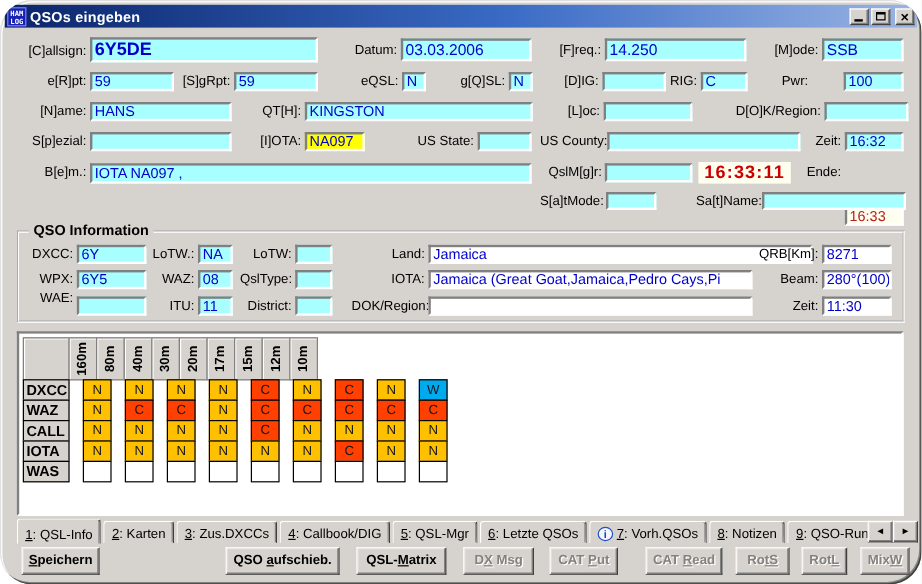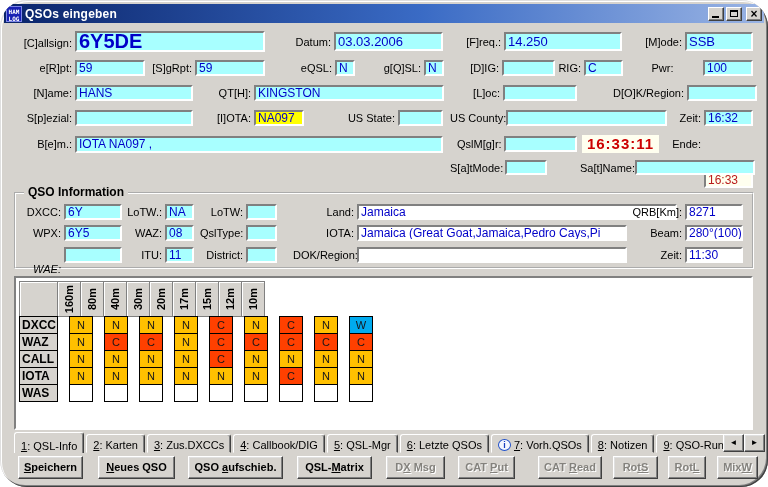--- a/index.html
+++ b/index.html
@@ -36,21 +36,21 @@
   .g-min{position:absolute;left:3px;bottom:2px;width:7px;height:2px;background:#000;}
   .g-max{width:8px;height:7px;border:1px solid #000;border-top-width:2px;}
   .g-close{font-size:12px;font-weight:bold;line-height:10px;color:#000;}
   
   .lbl{position:absolute;font-size:11px;color:#000;text-align:right;white-space:nowrap;}
   .fld{
     position:absolute;background:#A8FFFF;color:#0000C8;
     border:2px solid;border-color:#808080 #fff #fff #808080;
     font-size:12px;line-height:13px;padding:0 2px;white-space:nowrap;overflow:hidden;
   }
-  .fld.big{font-size:20px;font-weight:bold;line-height:17px;}
+  .fld.big{font-size:15px;font-weight:bold;line-height:17px;}
   .fld.yellow{background:#FFFF00;color:#0000C8;}
   .fld.cream{background:#FFFFEF;color:#b91c1c;margin-top:36px;}
   .fld.white{background:#fff;}
   .clockbox{
     position:absolute;background:#FFFFEF;color:#CC0000;font-size:15px;font-weight:bold;
     text-align:center;letter-spacing:1px;line-height:18px;
   }
   
   .groupbox{position:absolute;border:2px groove #fff;}
   .gb-legend{position:absolute;background:#D6D3CE;font-size:12px;font-weight:bold;
@@ -211,21 +211,21 @@
   <div class="fld" style="left:64px;top:225px;width:58px;height:16px;">6Y5</div>
   <div class="lbl" style="left:121px;top:227px;width:41px;">WAZ:</div>
   <div class="fld" style="left:165px;top:225px;width:29px;height:16px;">08</div>
   <div class="lbl" style="left:200px;top:227px;width:43px;">QslType:</div>
   <div class="fld" style="left:246px;top:225px;width:31px;height:16px;"></div>
   <div class="lbl" style="left:293px;top:227px;width:61px;">IOTA:</div>
   <div class="fld white" style="left:357px;top:225px;width:270px;height:16px;">Jamaica (Great Goat,Jamaica,Pedro Cays,Pi</div>
   <div class="lbl" style="left:615px;top:227px;width:67px;">Beam:</div>
   <div class="fld white" style="left:685px;top:225px;width:58px;height:16px;">280°(100)</div>
 
-  <div class="lbl" style="left:16px;top:263px;width:45px;font-style:italic;">WAE:</div>
+  <div class="lbl" style="left:16px;top:243px;width:45px;">WAE:</div>
   <div class="fld" style="left:64px;top:247px;width:58px;height:16px;"></div>
   <div class="lbl" style="left:121px;top:249px;width:41px;">ITU:</div>
   <div class="fld" style="left:165px;top:247px;width:29px;height:16px;">11</div>
   <div class="lbl" style="left:200px;top:249px;width:43px;">District:</div>
   <div class="fld" style="left:246px;top:247px;width:31px;height:16px;"></div>
   <div class="lbl" style="left:293px;top:249px;width:61px;">DOK/Region:</div>
   <div class="fld white" style="left:357px;top:247px;width:270px;height:16px;"></div>
   <div class="lbl" style="left:615px;top:249px;width:67px;">Zeit:</div>
   <div class="fld white" style="left:685px;top:247px;width:58px;height:16px;">11:30</div>
 
@@ -353,21 +353,20 @@
         <span><span class="u">9</span><span>: QSO-Runde</span></span>
       </div>
 
   </div>
   <div class="tab-arrows">
     <div class="arrowbtn">◄</div>
     <div class="arrowbtn">►</div>
   </div>
 
   <div class="btn" style="left:18px;width:65px;"><span></span><span class="u">S</span><span>peichern</span></div>
-  <div class="btn" style="left:98px;width:77px;"><span></span><span class="u">N</span><span>eues QSO</span></div>
   <div class="btn" style="left:188px;width:95px;"><span>QSO </span><span class="u">a</span><span>ufschieb.</span></div>
   <div class="btn" style="left:297px;width:75px;"><span>QSL-</span><span class="u">M</span><span>atrix</span></div>
   <div class="btn disabled" style="left:386px;width:59px;"><span>D</span><span class="u">X</span><span> Msg</span></div>
   <div class="btn disabled" style="left:458px;width:57px;"><span>CAT </span><span class="u">P</span><span>ut</span></div>
   <div class="btn disabled" style="left:538px;width:64px;"><span>CAT </span><span class="u">R</span><span>ead</span></div>
   <div class="btn disabled" style="left:613px;width:45px;"><span>Ro</span><span class="u">tS</span><span></span></div>
   <div class="btn disabled" style="left:668px;width:38px;"><span>Rot</span><span class="u">L</span><span></span></div>
   <div class="btn disabled" style="left:717px;width:41px;"><span>Mix</span><span class="u">W</span><span></span></div>
 
 </div>

